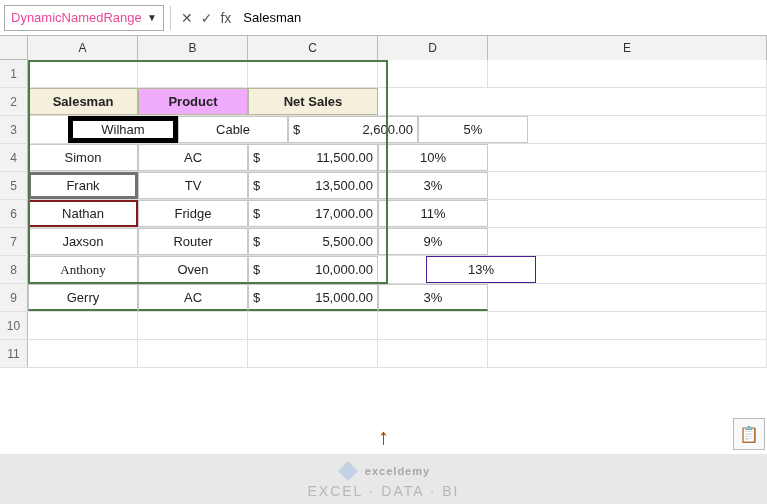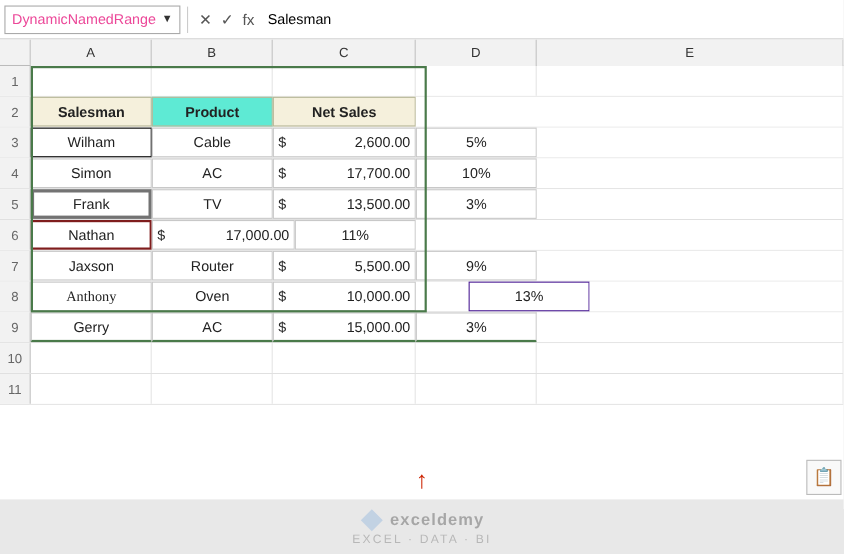--- a/index.html
+++ b/index.html
@@ -159,27 +159,27 @@
       flex-direction: column;
       align-items: center;
       opacity: 0.5;
     }
     .watermark-logo {
       display: flex;
       align-items: center;
       gap: 6px;
     }
     .watermark-text {
-      font-size: 15px;
+      font-size: 11px;
       color: #666;
       font-weight: bold;
       letter-spacing: 1px;
     }
     .watermark-sub {
-      font-size: 11px;
+      font-size: 14px;
       color: #888;
       letter-spacing: 2px;
       margin-top: 1px;
     }
 
     
     .paste-icon {
       position: absolute;
       bottom: 54px;
       right: 16px;
@@ -234,64 +234,65 @@
           <div class="cell col-b"></div>
           <div class="cell col-c"></div>
           <div class="cell col-d"></div>
           <div class="cell col-e"></div>
           <div class="cell" style="flex:1;"></div>
         </div>
 
         <div class="sheet-row">
           <div class="row-num col-a">2</div>
           <div class="cell col-b" style="background:#f5f0dc; font-weight:bold; border:1px solid #b8b89a; justify-content:center;">Salesman</div>
-          <div class="cell col-c" style="background:#5eead4; font-weight:bold; border:1px solid #b8b89a; justify-content:center;">Product</div>
+          <div class="cell col-c" style="background:#f0abfc; font-weight:bold; border:1px solid #b8b89a; justify-content:center;">Product</div>
           <div class="cell col-d" style="background:#f5f0dc; font-weight:bold; border:1px solid #b8b89a; justify-content:center;">Net Sales</div>
           <div class="cell" style="flex:1;"></div>
         </div>
 
         <div class="sheet-row">
           <div class="row-num col-a">3</div>
-          <div class="cell col-b" style="border:1px solid #000000; justify-content:center;">Wilham</div>
+          <div class="cell col-b" style="border:5px solid #000000; justify-content:center;margin-left:40px;">Wilham</div>
           <div class="cell col-c" style="border:1px solid #c8c8c8; justify-content:center;">Cable</div>
           <div class="cell col-d" style="border:1px solid #c8c8c8; justify-content:flex-start; gap:16px;">
               <span>$</span>
               <span style="margin-left:auto;">2,600.00</span>
             </div>
           <div class="cell col-e" style="border:1px solid #c8c8c8; justify-content:center;">5%</div>
           <div class="cell" style="flex:1;"></div>
         </div>
 
         <div class="sheet-row">
           <div class="row-num col-a">4</div>
           <div class="cell col-b" style="border:1px solid #c8c8c8; justify-content:center;">Simon</div>
           <div class="cell col-c" style="border:1px solid #c8c8c8; justify-content:center;">AC</div>
           <div class="cell col-d" style="border:1px solid #c8c8c8; justify-content:flex-start; gap:16px;">
               <span>$</span>
-              <span style="margin-left:auto;">17,700.00</span>
+              <span style="margin-left:auto;">11,500.00</span>
             </div>
           <div class="cell col-e" style="border:1px solid #c8c8c8; justify-content:center;">10%</div>
           <div class="cell" style="flex:1;"></div>
         </div>
 
         <div class="sheet-row">
           <div class="row-num col-a">5</div>
           <div class="cell col-b" style="border:3px solid #737373; justify-content:center;text-align:center;">Frank</div>
           <div class="cell col-c" style="border:1px solid #c8c8c8; justify-content:center;">TV</div>
           <div class="cell col-d" style="border:1px solid #c8c8c8; justify-content:flex-start; gap:16px;">
               <span>$</span>
               <span style="margin-left:auto;">13,500.00</span>
             </div>
           <div class="cell col-e" style="border:1px solid #c8c8c8; justify-content:center;">3%</div>
           <div class="cell" style="flex:1;"></div>
         </div>
 
         <div class="sheet-row">
           <div class="row-num col-a">6</div>
           <div class="cell col-b" style="border:2px solid #7f1d1d; justify-content:center;">Nathan</div>
+          <div class="cell col-c" style="border:1px solid #c8c8c8; justify-content:center;">Fridge</div>
           <div class="cell col-d" style="border:1px solid #c8c8c8; justify-content:flex-start; gap:16px;">
               <span>$</span>
               <span style="margin-left:auto;">17,000.00</span>
             </div>
           <div class="cell col-e" style="border:1px solid #c8c8c8; justify-content:center;">11%</div>
           <div class="cell" style="flex:1;"></div>
         </div>
 
         <div class="sheet-row">
           <div class="row-num col-a">7</div>

